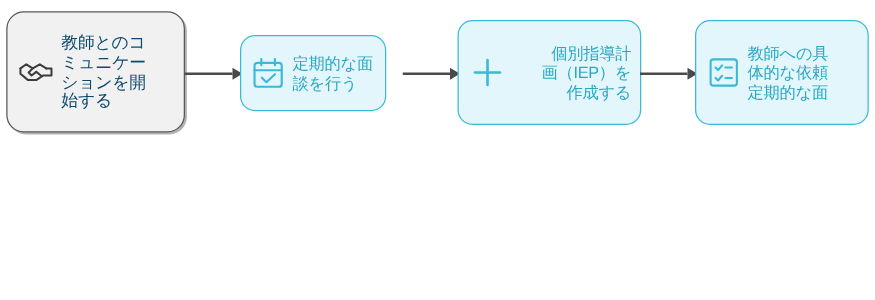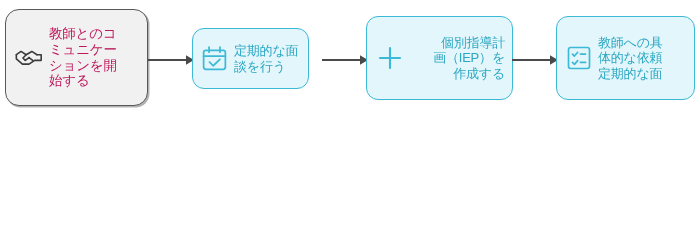--- a/index.html
+++ b/index.html
@@ -54,21 +54,21 @@
     border-radius: 14px;
     padding: 0 6px 0 5px;
     box-shadow: 1.5px 1.5px 0 rgba(0,0,0,0.30);
   }
   .node.start .icon {
     width: 36px;
     height: 36px;
     color: #3b3b3b;
   }
   .node.start .label {
-    color: #be185d;
+    color: #0c4a6e;
     font-size: 13.5px;
     padding-left: 2px;
   }
 
   
   .node.cyan {
     background: #e2f6fb;
     border-width: 1.7px;
     border-color: #3cb9d6;
   }

